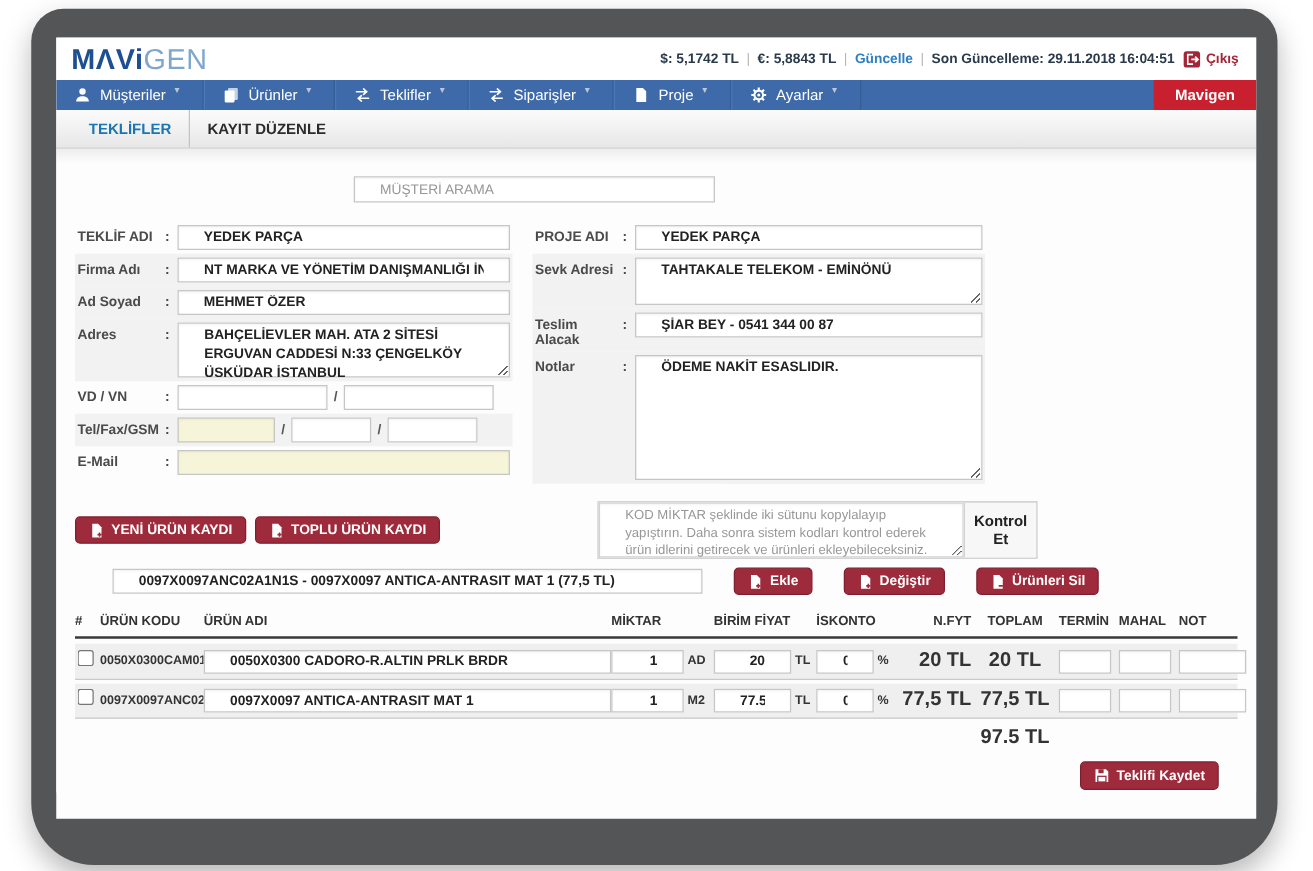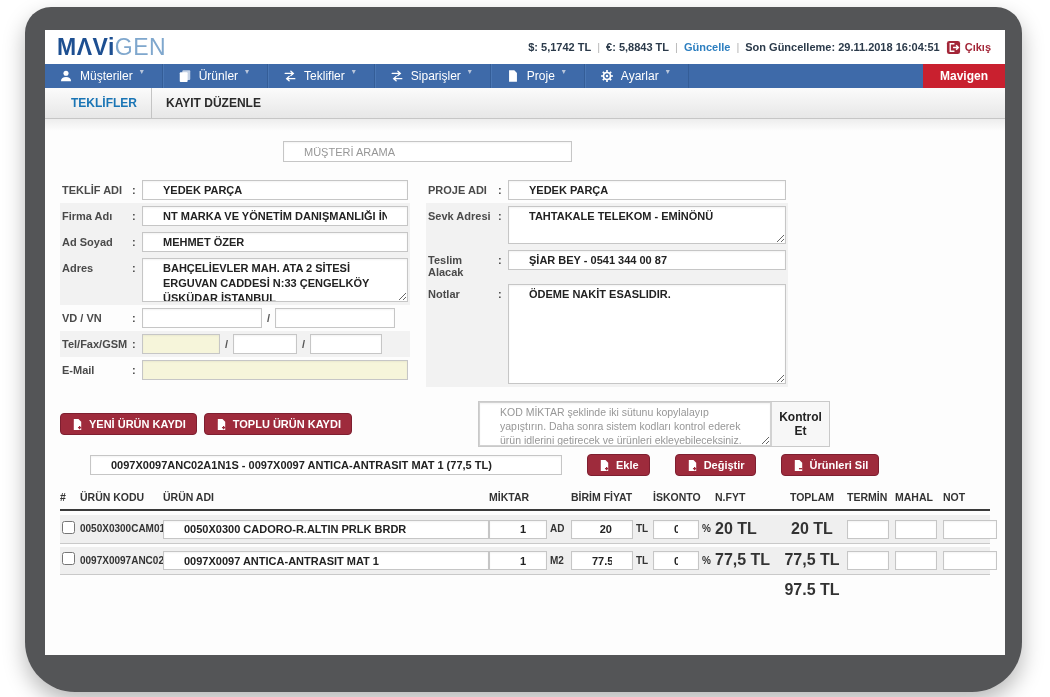--- a/index.html
+++ b/index.html
@@ -81,21 +81,21 @@
   
   .ptable { margin-top:15px; width:930px; }
   .trow { display:flex; align-items:center; }
   .thead { padding-bottom:6px; border-bottom:2px solid #3a3a3a; margin-bottom:4px;
            font-size:10.5px; font-weight:700; color:#333; }
   .tbody-row { background:#efefef; border-bottom:1px solid #c9c9c9; padding:4px 0; margin-bottom:3px; }
   .c-cb{width:20px; flex:none;} .c-kod{width:83px; flex:none;} .c-ad{width:326px; flex:none;}
   .c-qty{width:58px; flex:none;} .c-unit{width:24px; flex:none; padding-left:3px;}
   .c-price{width:62px; flex:none;} .c-cur{width:20px; flex:none; padding-left:3px;}
   .c-disc{width:46px; flex:none;} .c-pct{width:16px; flex:none; padding-left:3px;}
-  .c-net{width:62px; flex:none; text-align:left;} .c-top{width:70px; flex:none; text-align:center;}
+  .c-net{width:62px; flex:none; text-align:right;} .c-top{width:70px; flex:none; text-align:center;}
   .c-term{width:42px; flex:none; margin-right:6px;} .c-mah{width:42px; flex:none; margin-right:6px;}
   .c-not{width:54px; flex:none;}
   .code-txt { font-size:10px; font-weight:700; color:#333; white-space:nowrap; overflow:hidden; }
   .unit-txt { font-size:10px; font-weight:700; color:#333; }
   .money-txt { font-size:16px; font-weight:700; color:#333; }
   .cell-input { width:100%; height:19px; }
   .num-input { text-align:right; }
   .tbody-row input[type=checkbox] { height:13px; width:13px; margin-left:2px; box-shadow:none; }
   .total-row { margin-top:6px; }
   .save-row { display:flex; margin-top:10px; }
@@ -396,16 +396,26 @@
             <span class="c-disc"></span>
             <span class="c-pct"></span>
         <span class="c-net"></span>
         <span class="c-top money-txt">97.5 TL</span>
         <span class="c-term"></span>
             <span class="c-mah"></span>
             <span class="c-not"></span>
       </div>
     </div>
 
+    <div class="save-row">
+      <button class="btn-bordo save-btn">
+        <svg class="ic-doc" viewBox="0 0 14 14">
+              <path d="M1.5 1.5h9L12.5 3.5v9h-11z" fill="#fff"></path>
+              <rect x="4" y="1.5" width="4.5" height="3.4" fill="#9e2b3c"></rect>
+              <rect x="3.5" y="7.6" width="7" height="4.9" fill="none" stroke="#9e2b3c" stroke-width="1.1"></rect>
+            </svg>
+        <span>Teklifi Kaydet</span>
+      </button>
+    </div>
 
   </div>
 </div>
 </div>
 
 </body></html>

